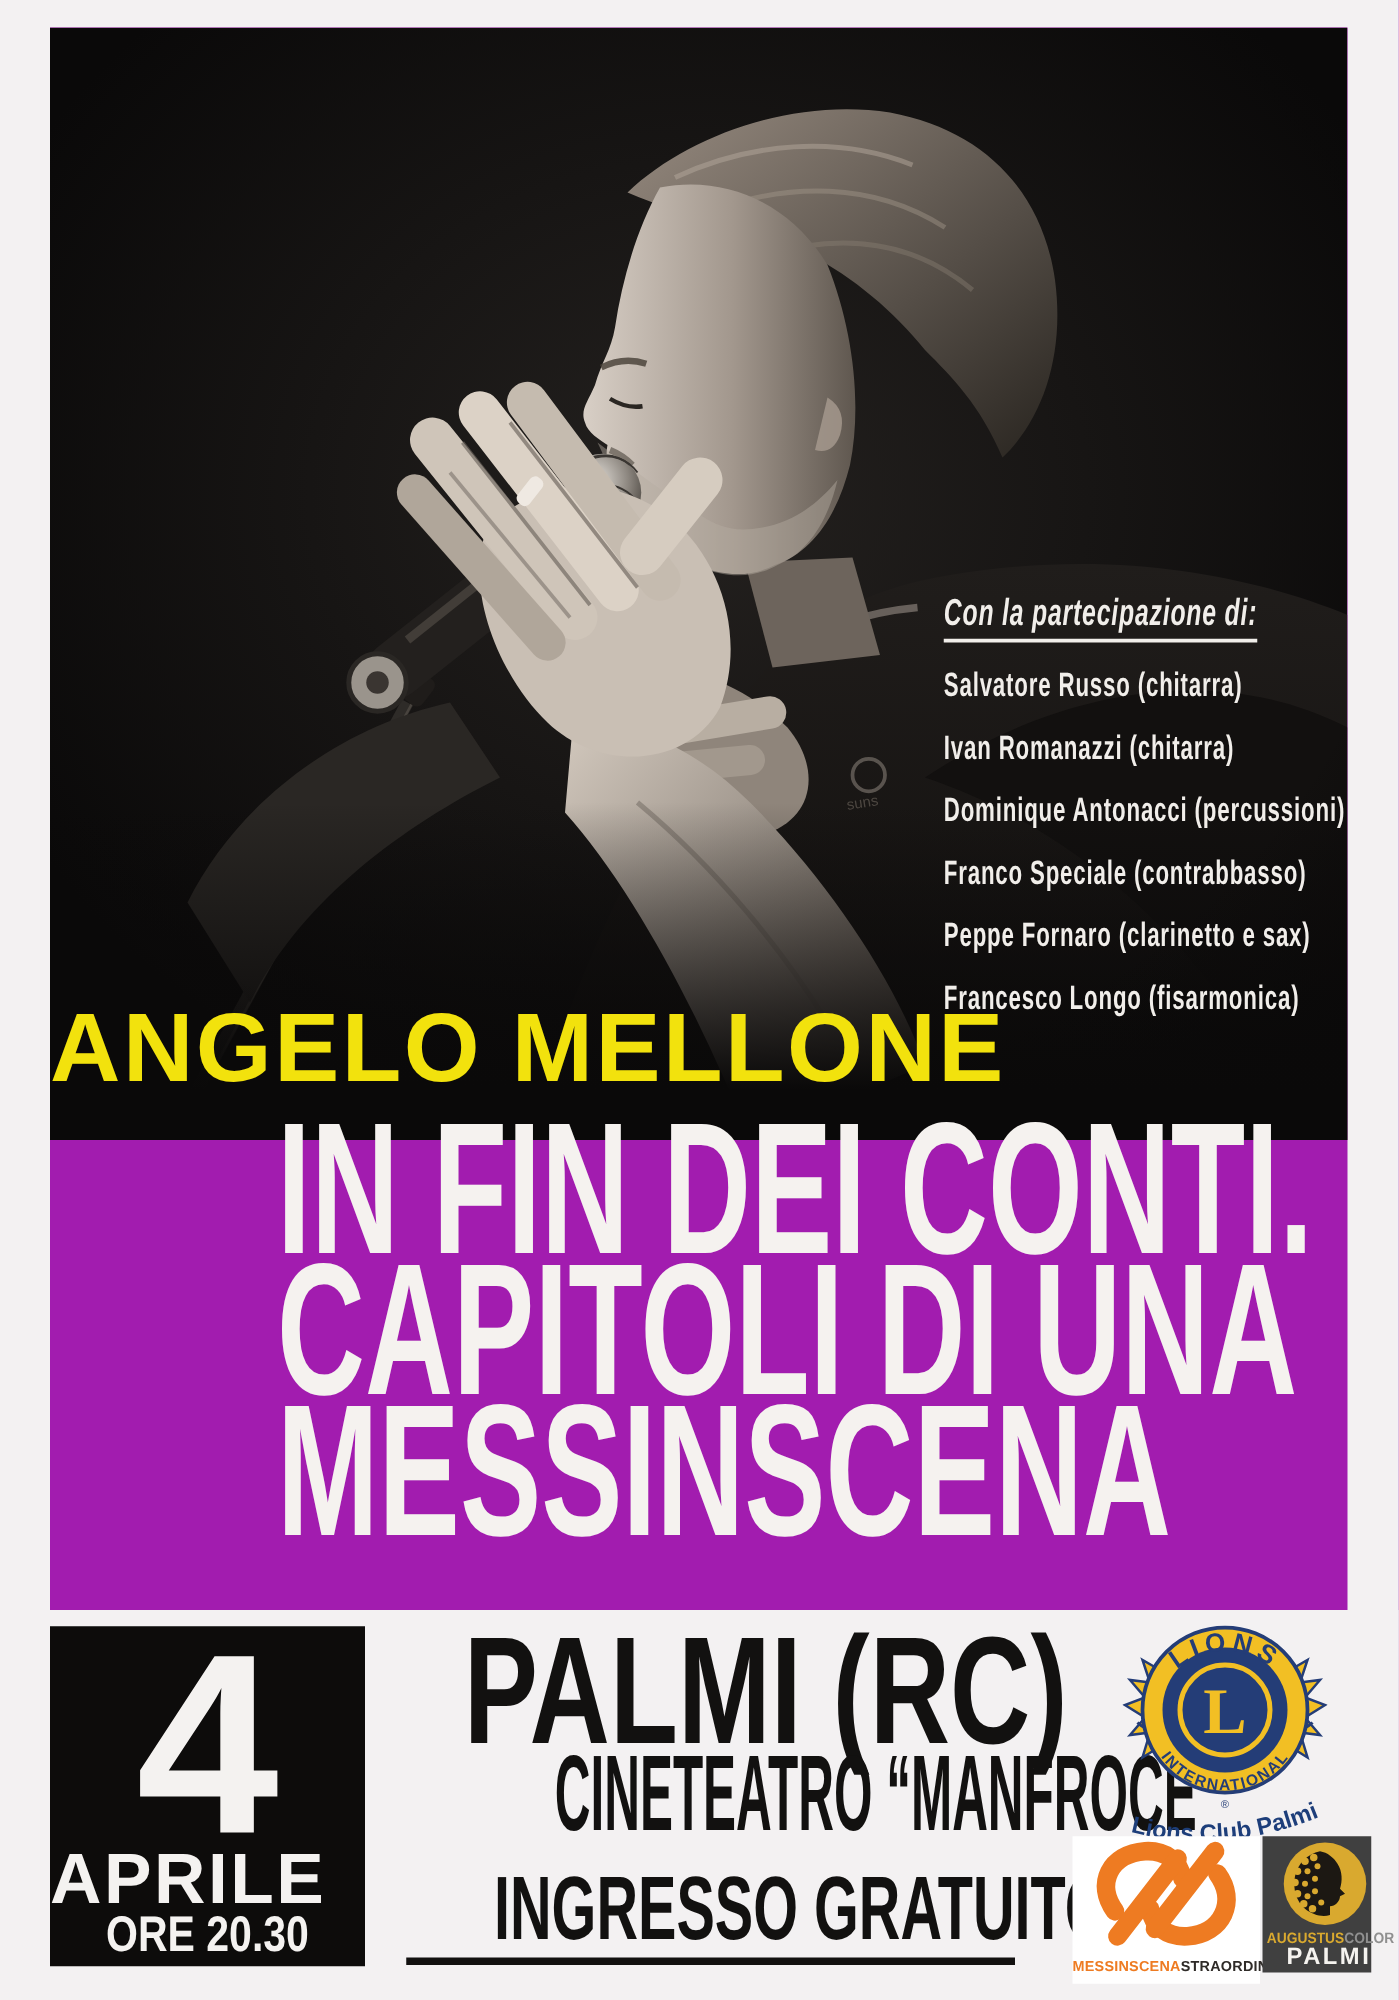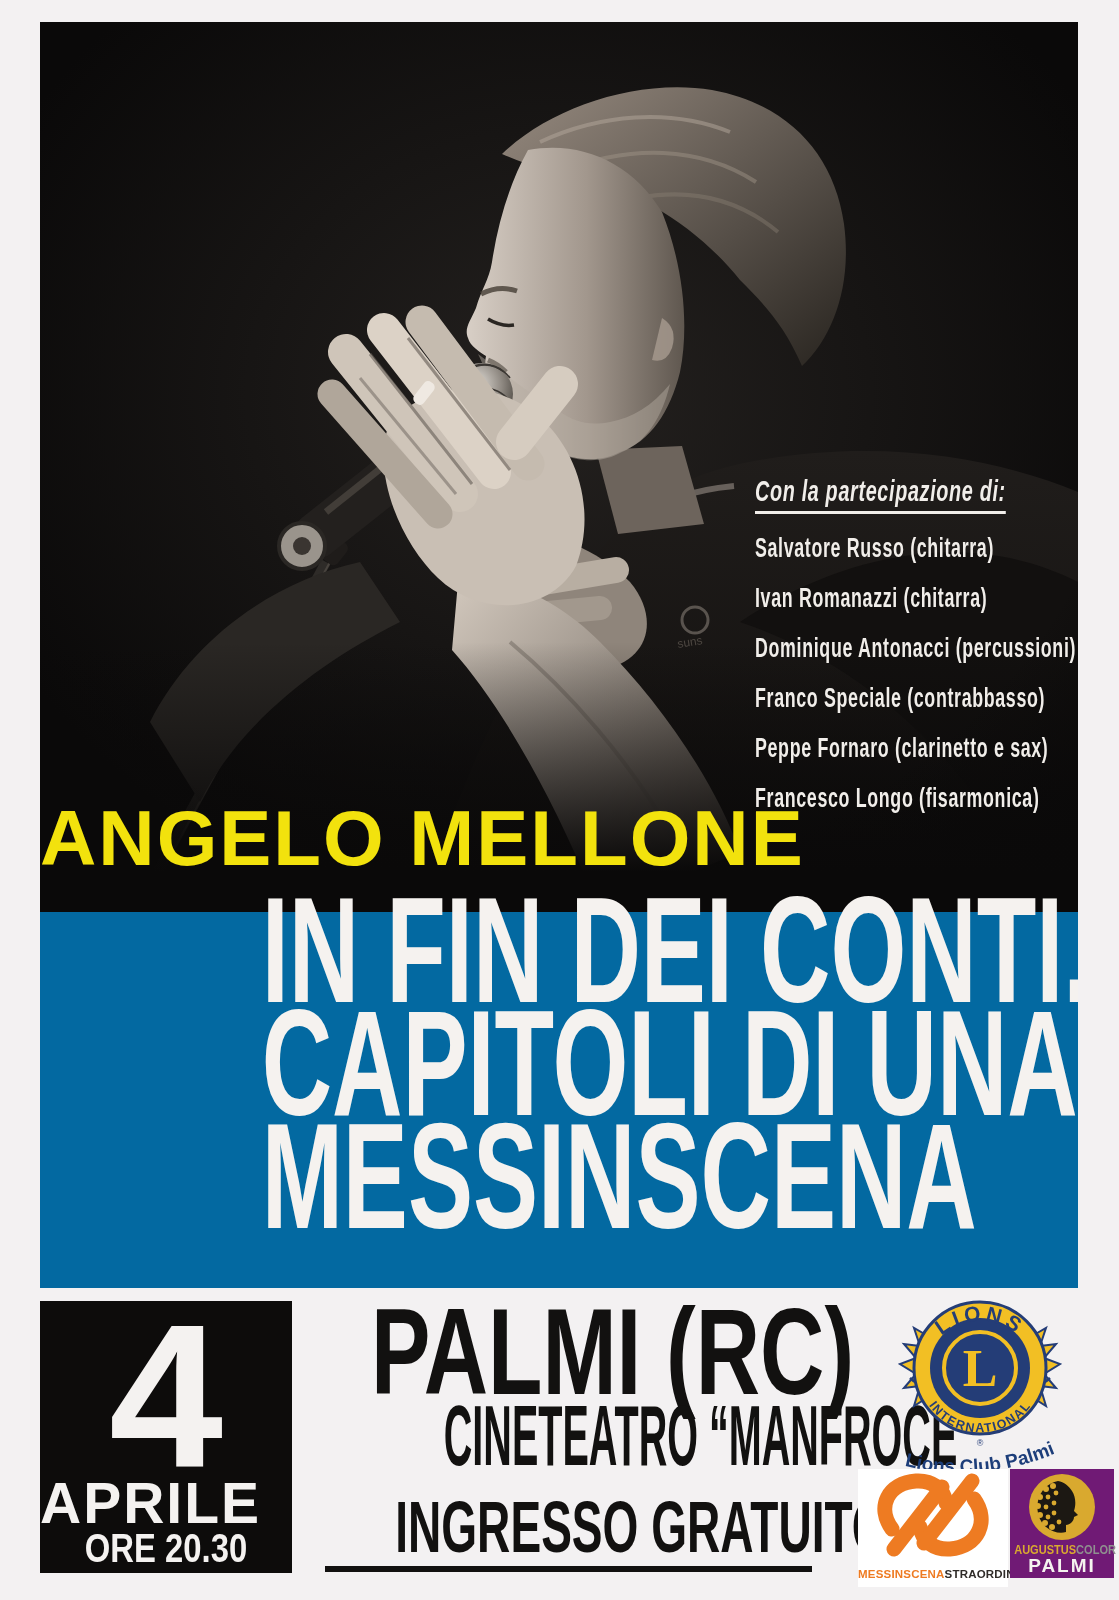--- a/index.html
+++ b/index.html
@@ -5,21 +5,21 @@
   html,body{margin:0;padding:0;}
   body{
     width:1119px;height:1600px;position:relative;overflow:hidden;
     background:#f3f1f2;
     font-family:"Liberation Sans", sans-serif;
   }
   .abs{position:absolute;}
   
   .poster{
     left:40px;top:22px;width:1038px;height:1266px;
-    background:#0369a1;overflow:hidden;
+    background:#a21caf;overflow:hidden;
   }
   .photo-svg{position:absolute;left:0;top:0;}
   
   .participants{
     position:absolute;left:715px;top:452px;width:320px;color:#f1eeea;
   }
   .part-heading{
     font-size:30px;font-weight:bold;font-style:italic;
     transform:scaleX(.66);transform-origin:left top;
     white-space:nowrap;display:inline-block;
@@ -31,21 +31,21 @@
     margin-top:19px;letter-spacing:1px;
   }
   
   .artist{
     position:absolute;left:0;top:777px;width:1038px;text-align:left;
     font-size:78px;line-height:78px;font-weight:bold;letter-spacing:2px;
     color:#f2e20d;white-space:nowrap;
   }
   .main-title{
     position:absolute;left:0;top:872px;width:1038px;text-align:right;
-    color:#f5f2ef;font-weight:bold;margin-left:40px;
+    color:#f5f2ef;font-weight:bold;
   }
   .title-line{
     font-size:150px;line-height:113px;white-space:nowrap;
     transform:scaleX(.65);transform-origin:center top;
   }
   
   .footer{left:0;top:1288px;width:1119px;height:312px;background:#f3f1f2;}
   .date-box{left:40px;top:1301px;width:252px;height:272px;background:#0d0c0b;color:#f4f2f0;}
   .date-day{left:0;top:10px;width:100%;text-align:center;font-size:205px;line-height:170px;font-weight:bold;}
   .date-month{left:0;top:177px;width:100%;text-align:left;font-size:57px;line-height:50px;font-weight:bold;letter-spacing:2px;}
@@ -53,23 +53,23 @@
   .venue-line{left:298px;width:540px;text-align:center;color:#121110;font-weight:bold;white-space:nowrap;}
   .venue-city{top:1302px;font-size:122px;line-height:100px;transform:scaleX(.73);transform-origin:center top;}
   .venue-theater{top:1395px;font-size:86px;line-height:80px;transform:scaleX(.46);transform-origin:center top;}
   .venue-admission{top:1492px;font-size:72px;line-height:70px;transform:scaleX(.64);transform-origin:center top;}
   .venue-underline{left:325px;top:1566px;width:487px;height:6px;background:#121110;}
   
   .lions-wrap{left:898px;top:1294px;width:164px;height:192px;}
   
   .prod-box{left:858px;top:1469px;width:150px;height:118px;background:#ffffff;}
   .prod-text{position:absolute;left:0;bottom:7px;width:100%;text-align:center;font-size:11.5px;font-weight:bold;letter-spacing:.2px;white-space:nowrap;}
-  .aug-box{left:1010px;top:1469px;width:104px;height:109px;background:#701a75;text-align:center;}
+  .aug-box{left:1010px;top:1469px;width:87px;height:109px;background:#404040;text-align:center;}
   .aug-brand{position:absolute;left:0;top:74px;width:100%;font-size:12px;font-weight:bold;white-space:nowrap;transform:scaleX(.92);transform-origin:center top;}
-  .aug-city{position:absolute;left:0;top:86px;width:100%;font-size:19px;font-weight:bold;letter-spacing:2px;color:#f5f3ef;}
+  .aug-city{position:absolute;left:0;top:86px;width:100%;font-size:19px;font-weight:bold;letter-spacing:2px;color:#f5f3ef;text-align:right;}
 </style>
 </head>
 <body>
 
 <div class="abs poster">
 
   <svg class="photo-svg" width="1038" height="890" viewBox="0 0 1038 890">
     <defs>
       <radialGradient id="glow" cx="50%" cy="42%" r="60%">
         <stop offset="0%" stop-color="#24211f"></stop>

